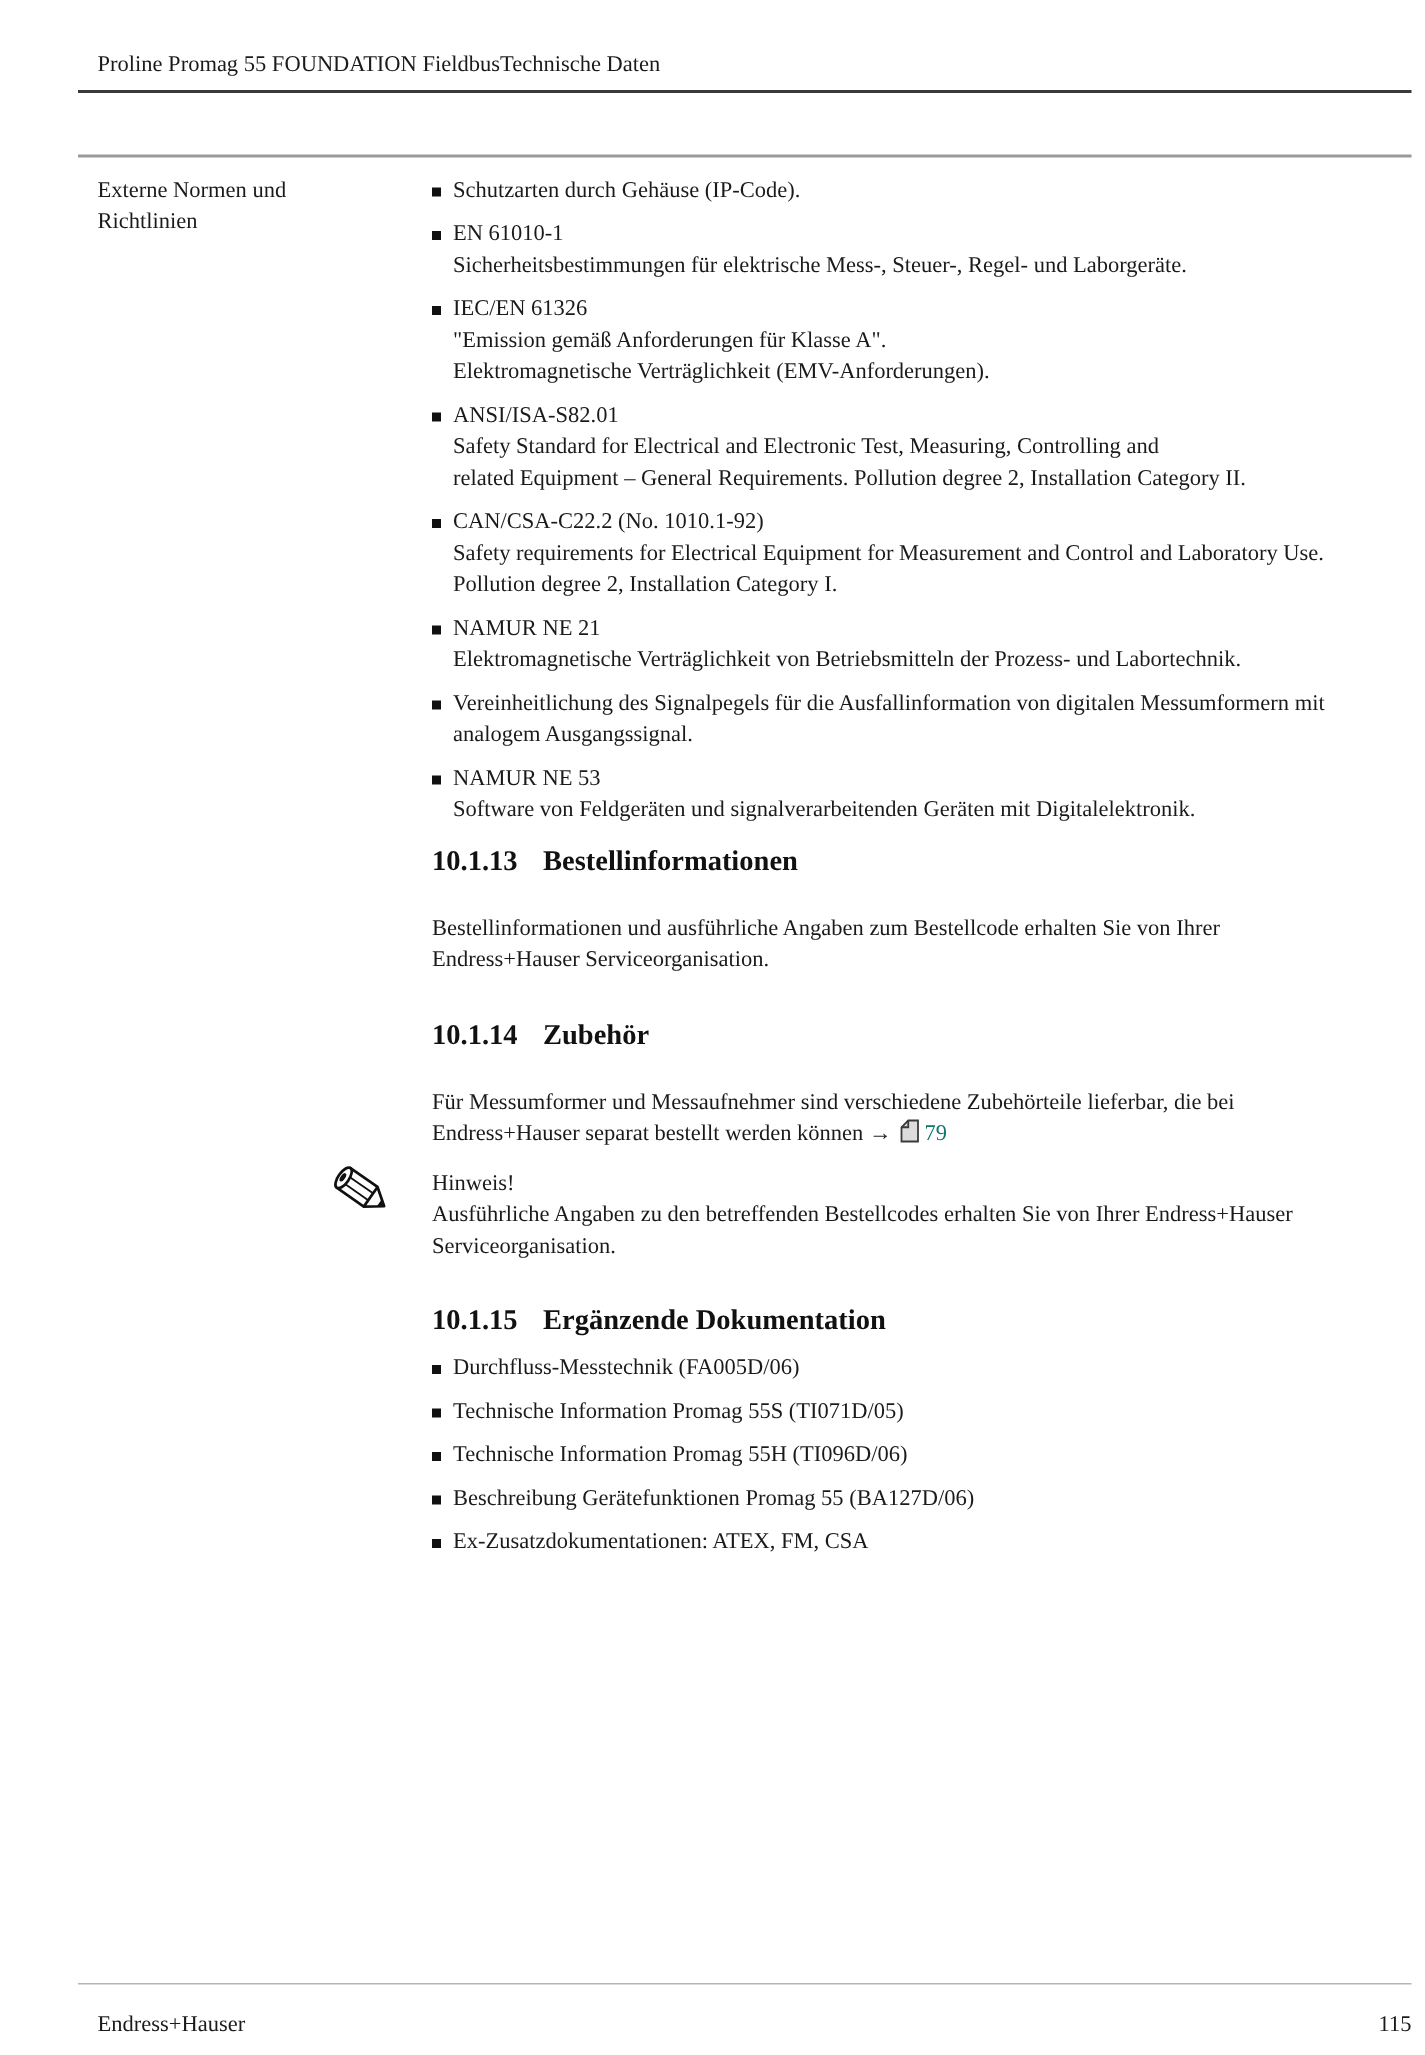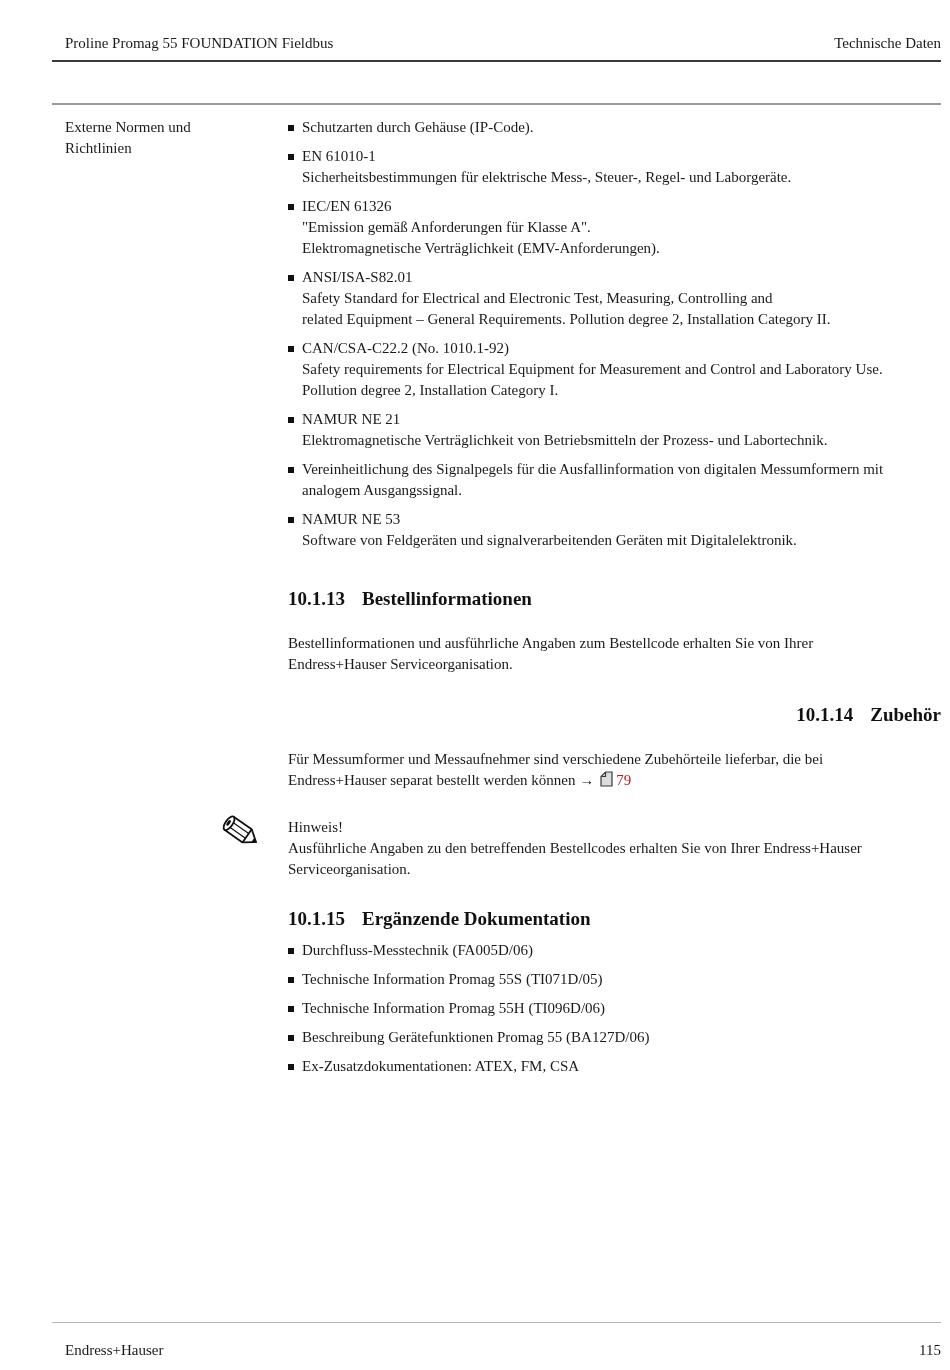--- a/index.html
+++ b/index.html
@@ -11,21 +11,20 @@
     background: #ffffff;
     font-family: "Liberation Serif", serif;
     color: #1a1a1a;
     overflow: hidden;
   }
   
   .running-header {
     position: absolute;
     top: 33px; left: 65px; right: 9px;
     display: flex;
-    justify-content: space-between;
     font-size: 15px;
     line-height: 20px;
   }
   .rule { position: absolute; left: 52px; right: 9px; }
   .rule-dark  { top: 60px;  height: 2px; background: #3a3a3a; }
   .rule-gray  { top: 103px; height: 2px; background: #9a9a9a; }
   .rule-footer{ top: 1322px; height: 1px; background: #b5b5b5; }
 
   
   .content {
@@ -48,38 +47,38 @@
     background: #111111;
   }
   .pre { white-space: pre-line; }
 
   h2 {
     font-size: 19px;
     line-height: 24px;
     font-weight: bold;
     color: #111111;
   }
-  .h-first  { margin-top: 36px; }
-  .h-nextA  { margin-top: 28px; text-align: right; }
+  .h-first  { margin-top: 12px; }
+  .h-nextA  { margin-top: 28px; }
   .h-nextB  { margin-top: 27px; }
   h2 .sec-title { margin-left: 17px; }
   .body-par { margin-top: 22px; }
   .docs-list { margin-top: 9px; }
 
   
-  .note { position: relative; margin-top: 24px; }
+  .note { position: relative; margin-top: 10px; }
   .note-icon { position: absolute; left: -70px; top: -6px; width: 50px; height: 46px; }
 
   
   .page-ref-icon {
     display: inline-block;
     vertical-align: -2px;
     margin: 0 3px 0 6px;
   }
-  .page-ref-link { color: #b91c1c; text-decoration: none; }
+  .page-ref-link { color: #0f766e; text-decoration: none; }
 
   
   .running-footer {
     position: absolute;
     top: 1340px; left: 65px; right: 9px;
     display: flex;
     justify-content: space-between;
     font-size: 15px;
     line-height: 20px;
     text-align: right;

